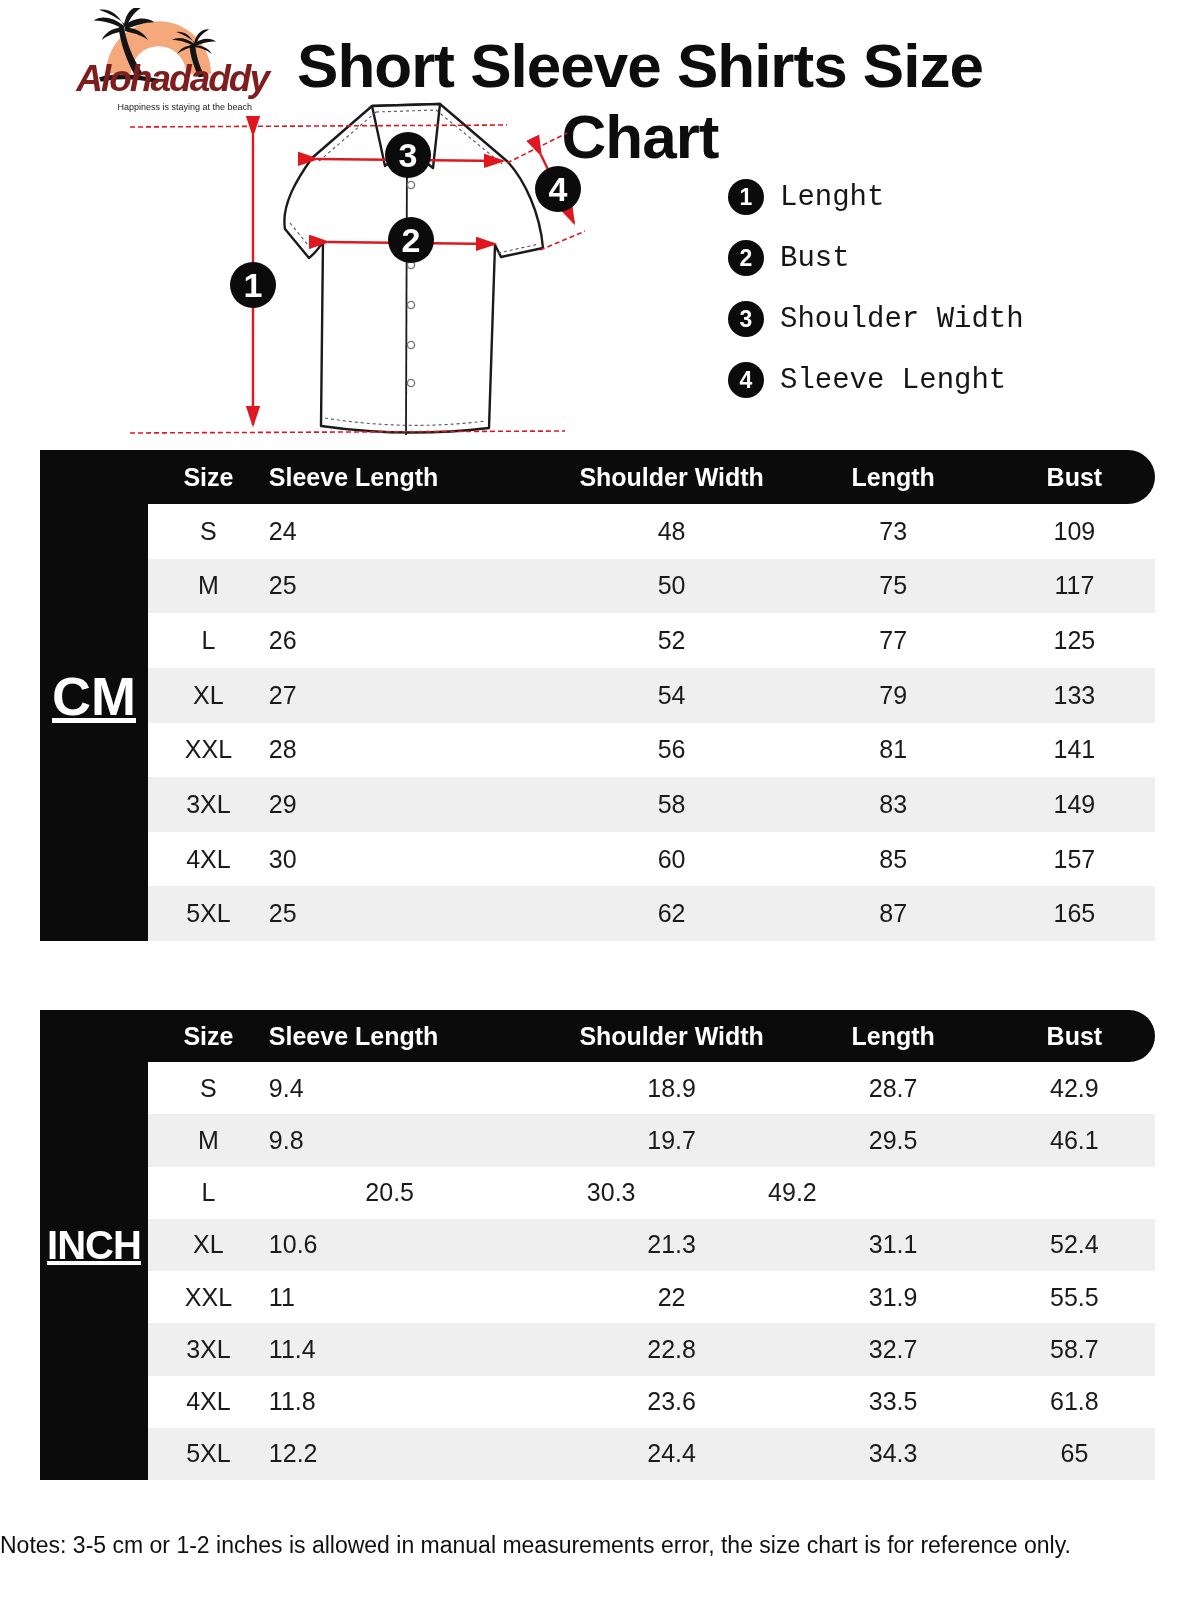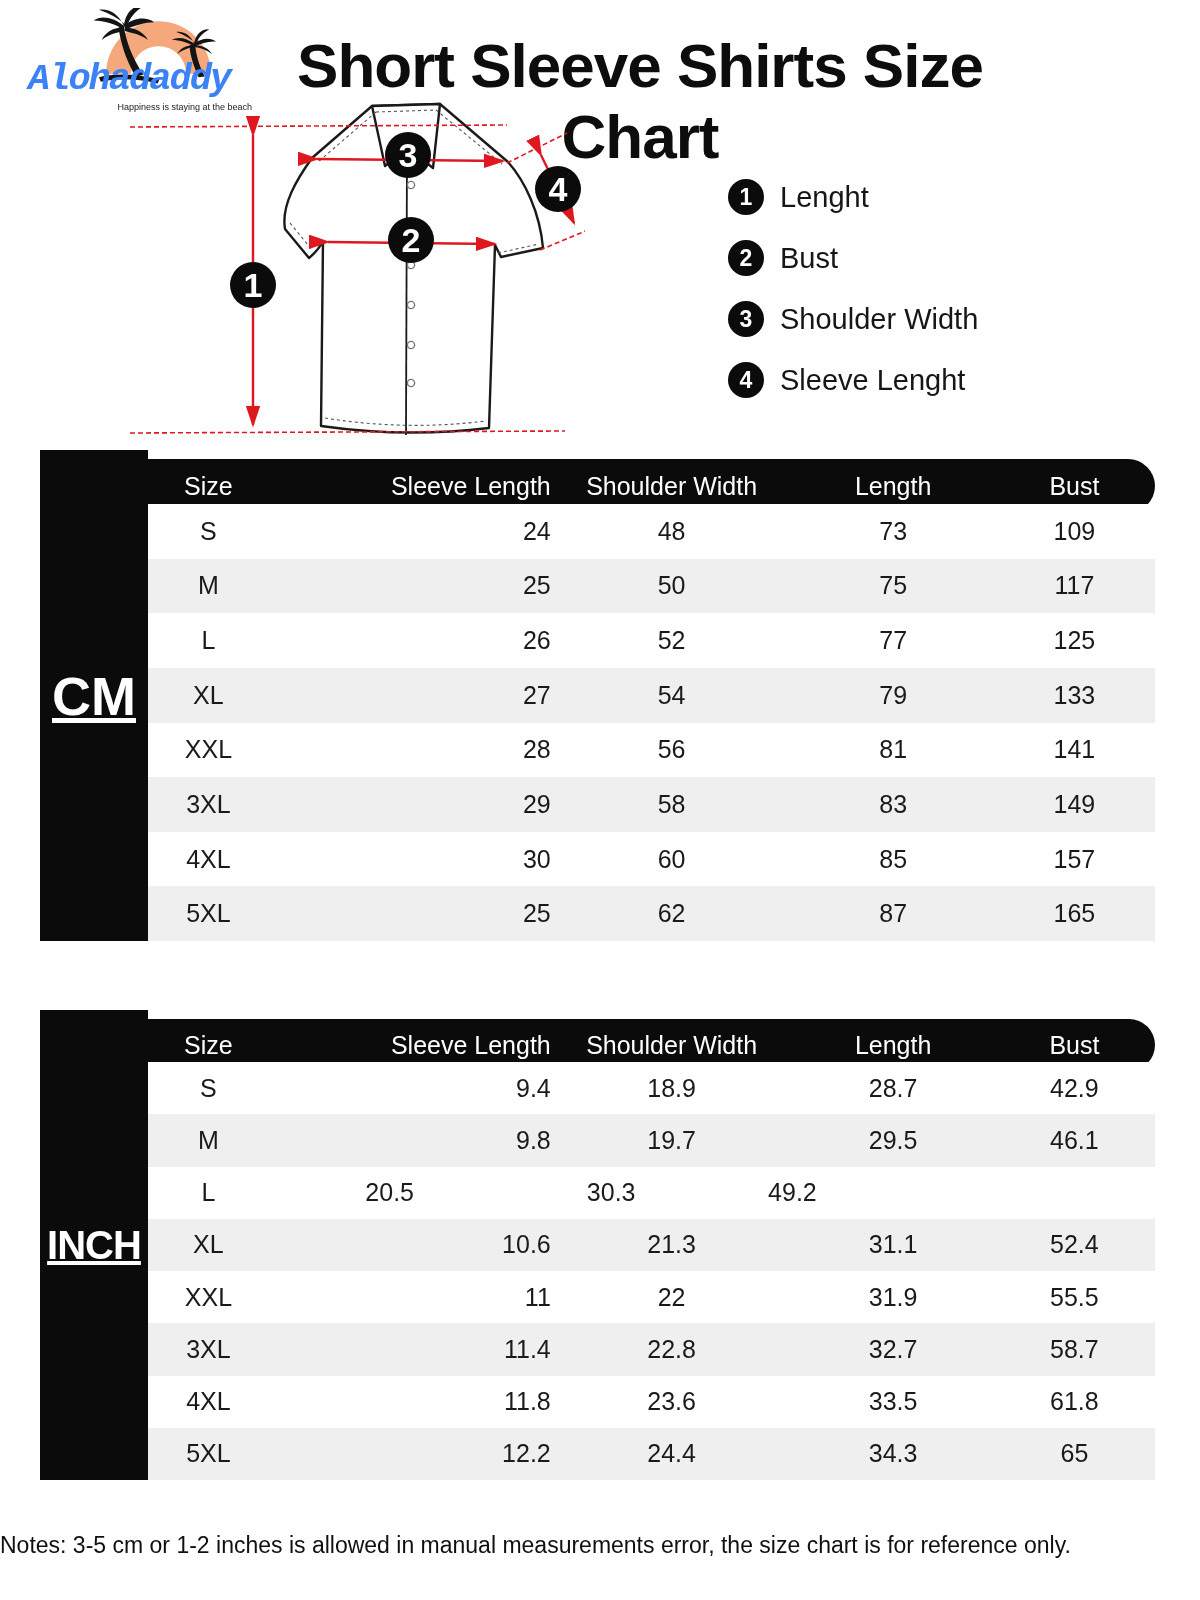--- a/index.html
+++ b/index.html
@@ -2,50 +2,50 @@
 <html><head>
 <meta charset="utf-8">
 <style>
   html,body{margin:0;padding:0;background:#fff;}
   .page{position:relative;width:1200px;height:1600px;background:#ffffff;overflow:hidden;
         font-family:"Liberation Sans",sans-serif;color:#111;}
 
   
   .logo-block{position:absolute;left:28px;top:8px;width:240px;height:110px;}
   .logo-art{position:absolute;left:35px;top:0;width:200px;height:80px;}
-  .brand-name{position:absolute;left:0;top:50px;width:100%;text-align:left;
-              font-family:Liberation Mono, monospace;font-style:italic;font-weight:bold;
-              font-size:37px;letter-spacing:-2px;color:#3b82f6;}
+  .brand-name{position:absolute;left:0;top:50px;width:100%;text-align:right;
+              font-family:Liberation Sans, sans-serif;font-style:italic;font-weight:bold;
+              font-size:37px;letter-spacing:-2px;color:#7f1d1d;}
   .brand-tagline{position:absolute;left:0;top:94px;width:100%;text-align:right;
                  padding-right:16px;box-sizing:border-box;font-size:9px;color:#222;}
   .page-title{position:absolute;left:280px;top:30px;width:720px;margin:0;text-align:center;
               font-size:62px;font-weight:bold;letter-spacing:-1px;color:#0d0d0d;}
 
   
   .shirt-svg{position:absolute;left:115px;top:95px;width:470px;height:352px;}
   .legend{position:absolute;left:728px;top:178px;width:340px;list-style:none;margin:0;padding:0;}
   .legend li{display:flex;align-items:center;height:38px;margin-bottom:23px;}
   .legend .num-circle{width:36px;height:36px;border-radius:50%;background:#0b0b0b;color:#fff;
                       display:flex;align-items:center;justify-content:center;
                       font-size:23px;font-weight:bold;flex:0 0 36px;}
-  .legend .lbl{margin-left:16px;font-size:29px;color:#161616;}
+  .legend .lbl{margin-left:16px;font-size:29px;color:#161616;font-family:Liberation Mono, monospace;}
 
   
   .size-table{position:absolute;left:40px;width:1115px;}
   .unit-band{position:absolute;left:0;top:0;bottom:0;width:108px;background:#0b0b0b;
              display:flex;align-items:center;justify-content:center;color:#fff;font-weight:bold;text-decoration:underline;}
   .thead{position:absolute;left:0;top:0;right:0;background:#0b0b0b;border-radius:0 27px 27px 0;
          display:flex;align-items:center;padding-left:108px;box-sizing:border-box;
-         color:#fff;font-weight:normal;font-size:25px;margin-top:9px;}
+         color:#fff;font-weight:bold;font-size:25px;}
   .tbody{position:absolute;left:108px;right:0;bottom:0;display:flex;flex-direction:column;}
   .tr{flex:1;display:flex;align-items:center;font-size:25px;color:#1a1a1a;}
   .tr:nth-child(odd){background:#ffffff;}
   .tr:nth-child(even){background:#efefef;}
   .c0{width:12%;text-align:center;}
-  .c1{width:28%;text-align:right;}
+  .c1{width:28%;text-align:left;}
   .c2{width:24%;text-align:center;}
   .c3{width:20%;text-align:center;}
   .c4{width:16%;text-align:center;}
   #cm-table{top:450px;height:491px;}
   #cm-table .thead{height:54px;}
   #cm-table .tbody{top:54px;}
   #cm-table .unit-band{font-size:54px;}
   #inch-table{top:1010px;height:470px;}
   #inch-table .thead{height:52px;}
   #inch-table .tbody{top:52px;}

